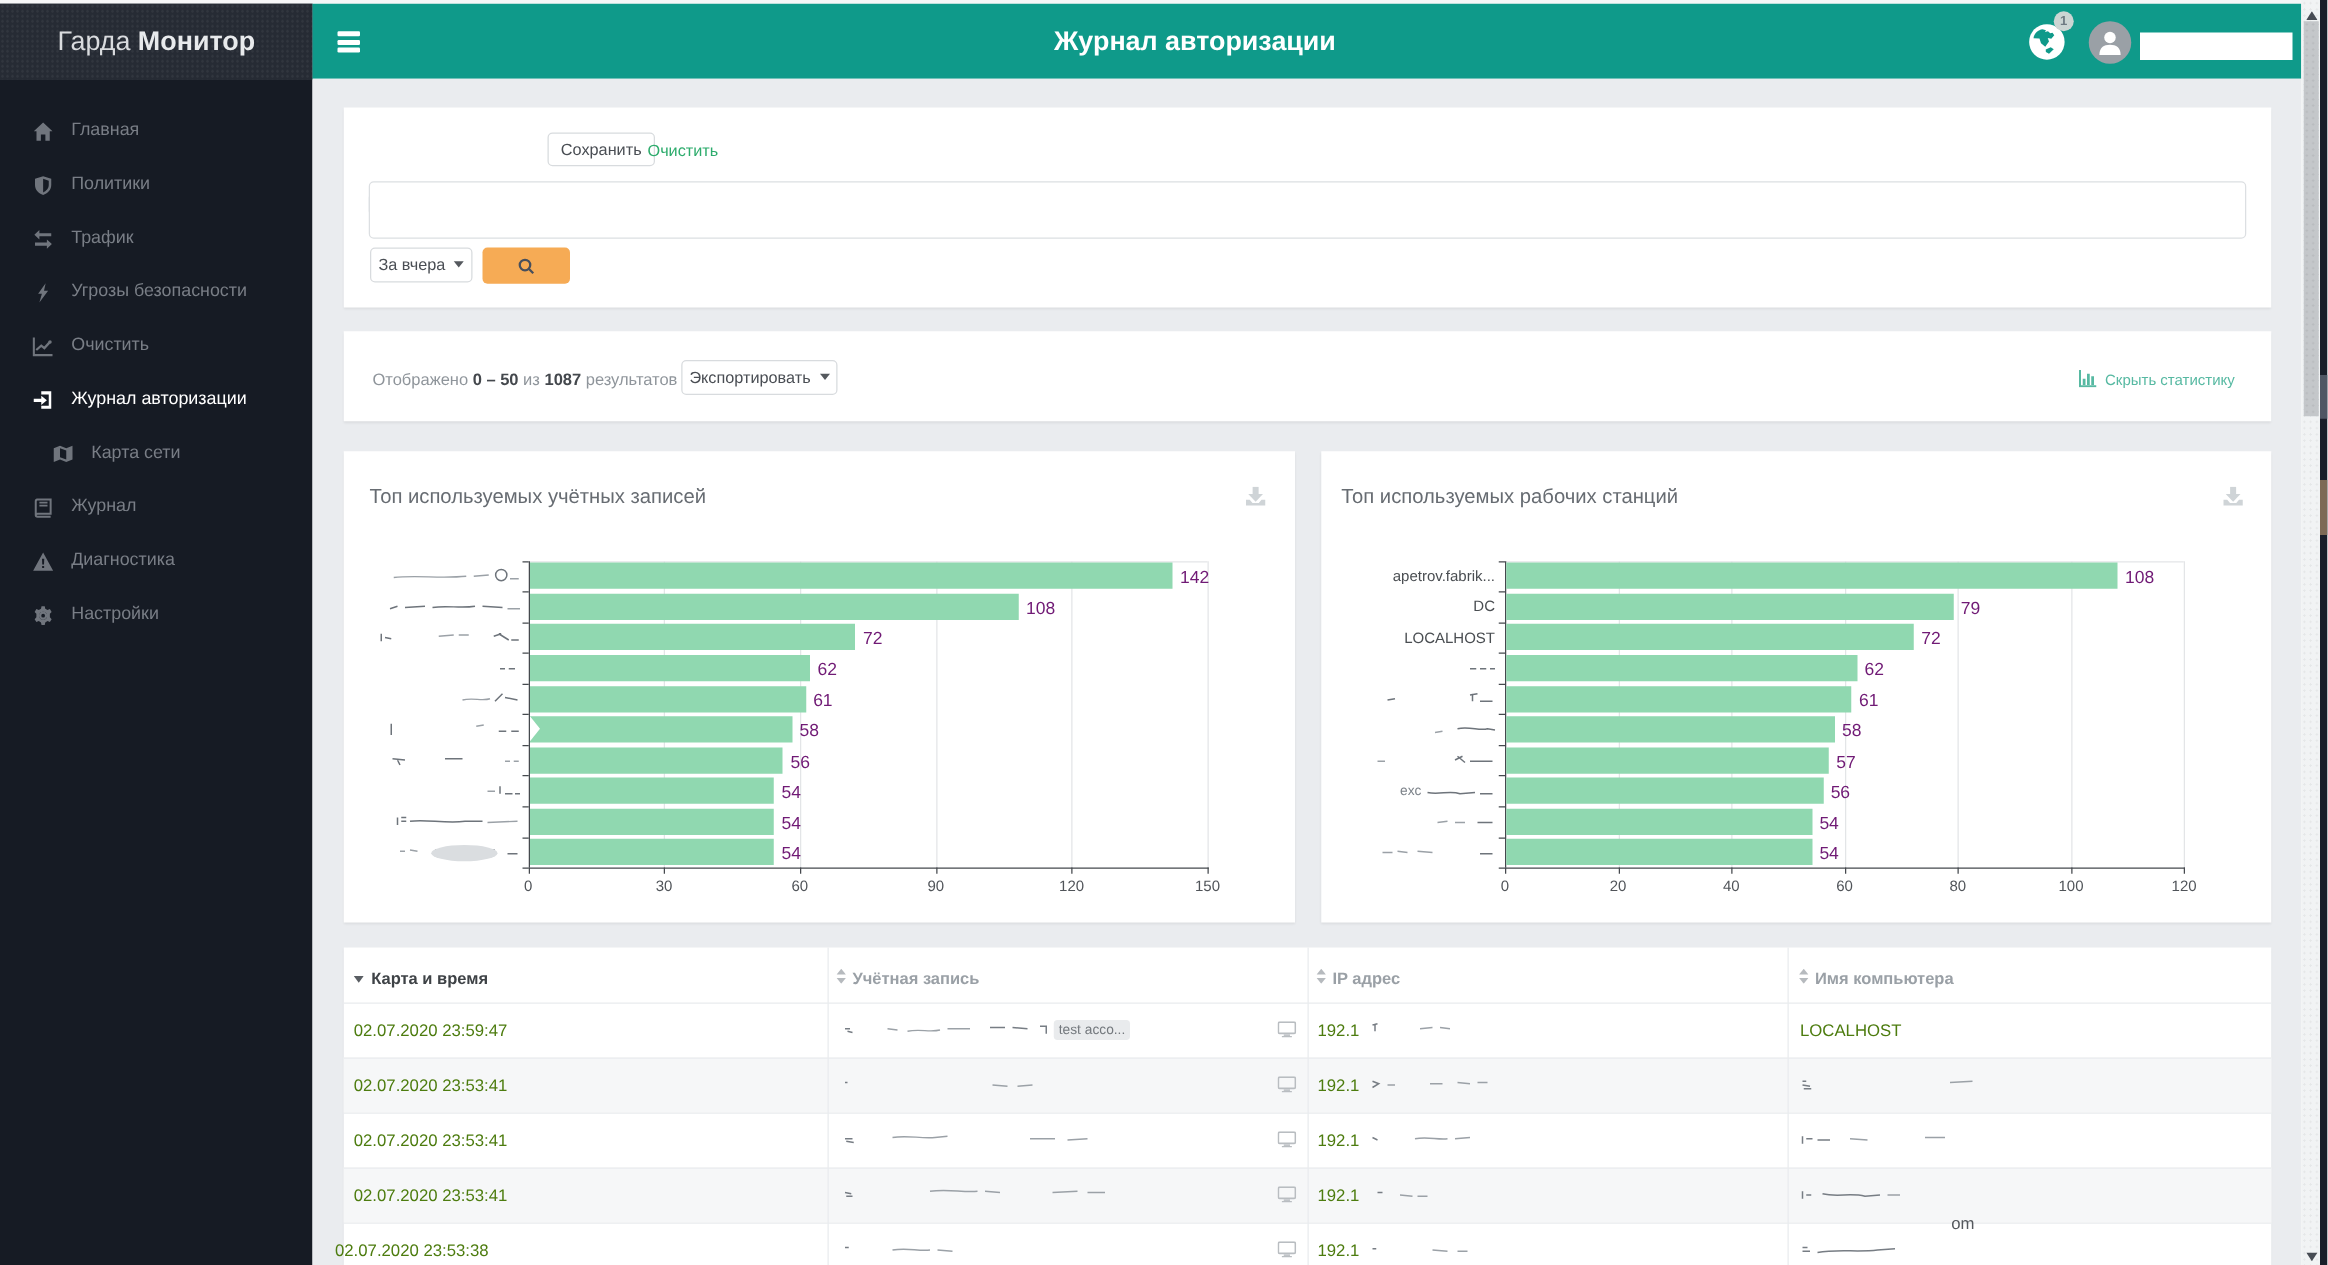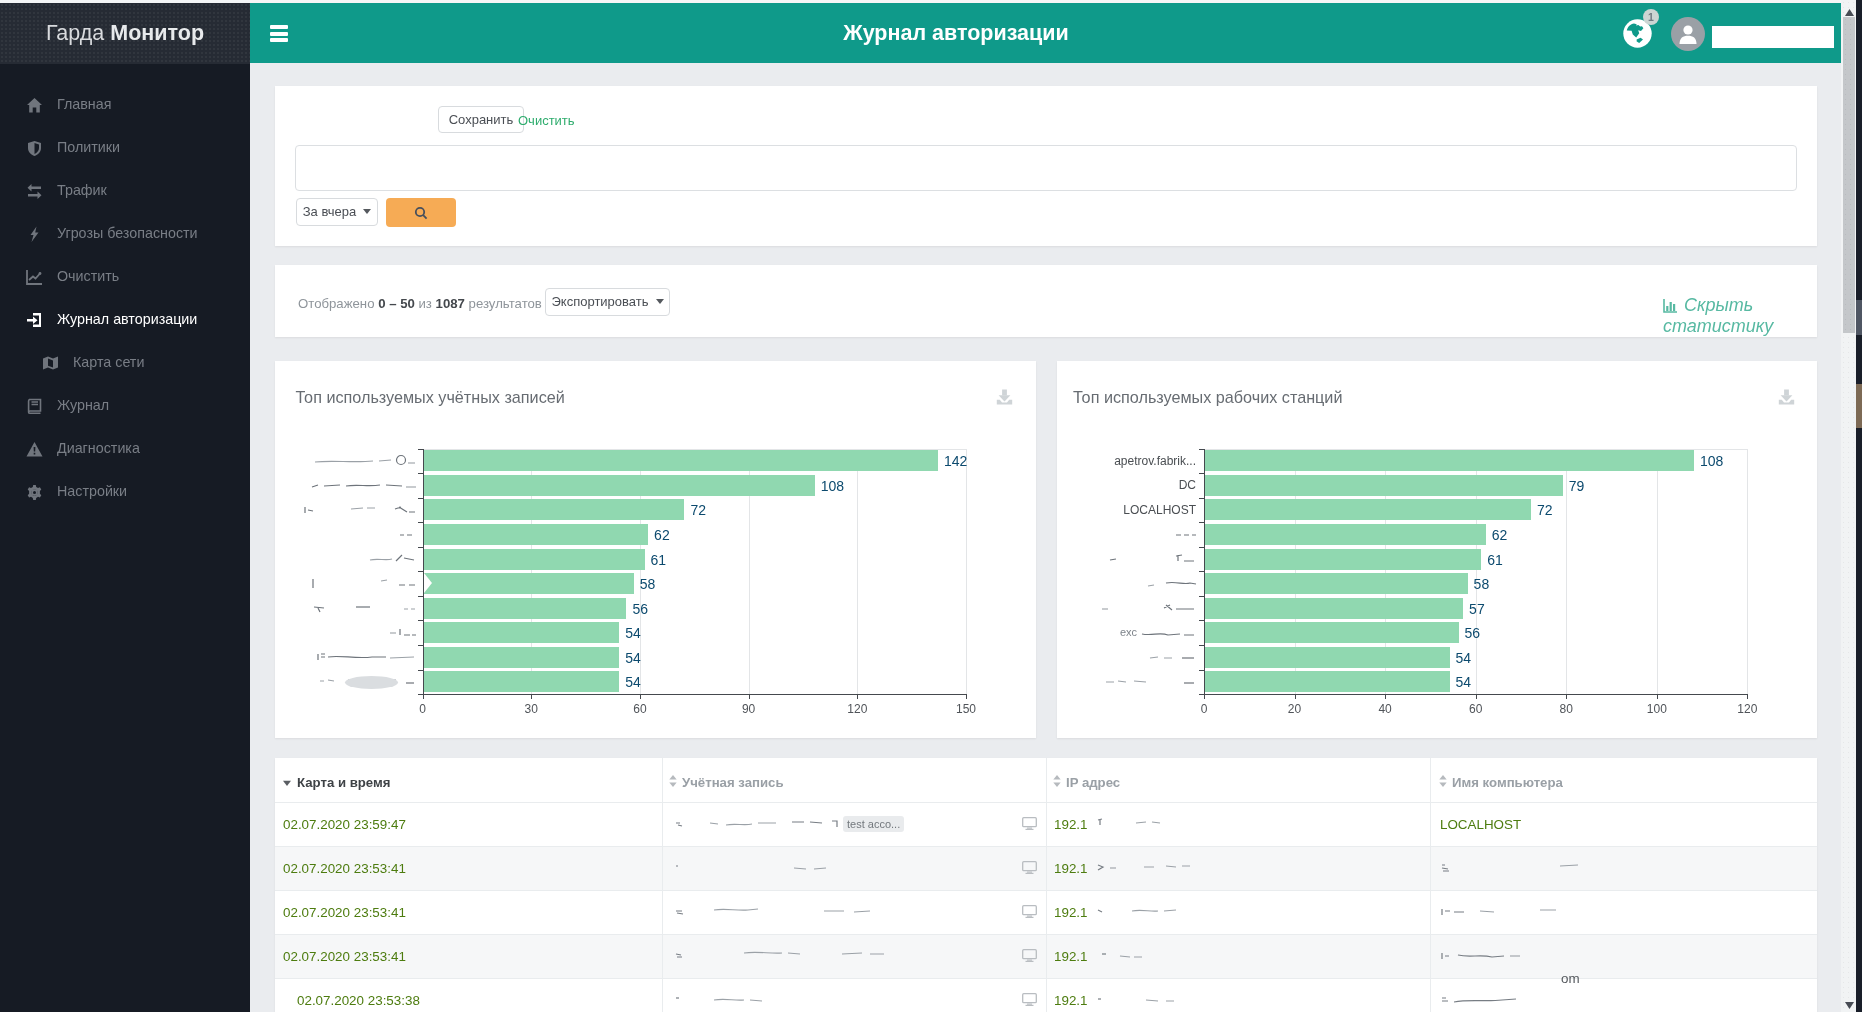--- a/index.html
+++ b/index.html
@@ -46,27 +46,27 @@
 .btn { position:absolute; background:#fff; border:1px solid #d8dbde; border-radius:4px; color:#4a4e54; font-size:13px; text-align:center; }
 .caret { display:inline-block; width:0; height:0; border-left:4px solid transparent; border-right:4px solid transparent; border-top:5px solid #55595e; vertical-align:middle; margin-left:7px; margin-bottom:2px; }
 #inpFilter { left:295px; top:145px; width:1502px; height:46px; border:1px solid #dcdfe2; border-radius:4px; background:#fff; }
 #btnSearch { left:386px; top:198px; width:70px; height:29px; background:#f6ab55; border-radius:4px; border:none; }
 #lnkClear { left:518px; top:113px; color:#2eac6d; font-size:13px; }
 
 
 #statsTxt { left:298px; top:296px; font-size:13.2px; color:#8f959b; }
 #statsTxt b { color:#44484d; }
 #btnExport { left:545px; top:288px; width:125px; height:28px; line-height:26px; }
-#lnkStats { left:1663px; top:295px; color:#57b9a2; font-size:18px;font-style:italic; }
+#lnkStats { left:1663px; top:295px; color:#57b9a2; font-size:12px; }
 
 
 .ctitle { position:absolute; font-size:16.2px; color:#676c72; padding-top:1px; }
 .dlico { position:absolute; width:16px; height:16px; }
 .bar { position:absolute; height:21px; background:#90d8b0; }
-.blabel { position:absolute; font-size:14px; color:#0c4a6e; }
+.blabel { position:absolute; font-size:14px; color:#701a75; }
 .xlab { position:absolute; font-size:12px; color:#505459; transform:translateX(-50%); }
 .ylab { position:absolute; font-size:12px; color:#4a4e52; text-align:right; }
 .gline { position:absolute; width:1px; background:#e3e5e7; }
 .axline { position:absolute; background:#45494e; }
 .tick { position:absolute; background:#45494e; }
 
 
 .th { position:absolute; font-size:13.2px; font-weight:bold; color:#9aa0a6; padding-top:1.5px; }
 .th.dark { color:#3e4246; }
 .td { position:absolute; font-size:13.4px; color:#4d7c0f; padding-top:1.5px; }
@@ -469,21 +469,21 @@
       <rect x="3.5" y="11.8" width="8" height="1.2" fill="#b9bdc1"></rect>
     </svg>
     <div class="td" style="left:1054px; top:903.5px;">192.1</div>
     <div class="td" style="left:283px; top:947.5px;">02.07.2020 23:53:41</div>
     <svg class="monico" style="left:1022px; top:948.5px;" width="15" height="13" viewBox="0 0 15 13">
       <rect x="0.7" y="0.7" width="13.6" height="9" rx="1" fill="none" stroke="#b9bdc1" stroke-width="1.3"></rect>
       <rect x="5" y="10.5" width="5" height="1.2" fill="#b9bdc1"></rect>
       <rect x="3.5" y="11.8" width="8" height="1.2" fill="#b9bdc1"></rect>
     </svg>
     <div class="td" style="left:1054px; top:947.5px;">192.1</div>
-    <div class="td" style="left:297px; top:991.5px;">02.07.2020 23:53:38</div>
+    <div class="td" style="left:268px; top:991.5px;">02.07.2020 23:53:38</div>
     <svg class="monico" style="left:1022px; top:992.5px;" width="15" height="13" viewBox="0 0 15 13">
       <rect x="0.7" y="0.7" width="13.6" height="9" rx="1" fill="none" stroke="#b9bdc1" stroke-width="1.3"></rect>
       <rect x="5" y="10.5" width="5" height="1.2" fill="#b9bdc1"></rect>
       <rect x="3.5" y="11.8" width="8" height="1.2" fill="#b9bdc1"></rect>
     </svg>
     <div class="td" style="left:1054px; top:991.5px;">192.1</div>
     <svg class="abs" style="left:674px; top:816.5px;" width="166" height="14" viewBox="0 0 166 14">
       <path d="M2 6 L6 6 M4 8 L8 9" stroke="#777d84" fill="none" stroke-width="1.2"></path>
       <path d="M36 6 L44 7 M52 8 C62 6 70 9 78 7 M84 6 L102 6" stroke="#9ba1a7" fill="none" stroke-width="1.1"></path>
       <path d="M118 5 L130 5 M136 5 L148 6" stroke="#777d84" fill="none" stroke-width="1.2"></path>

